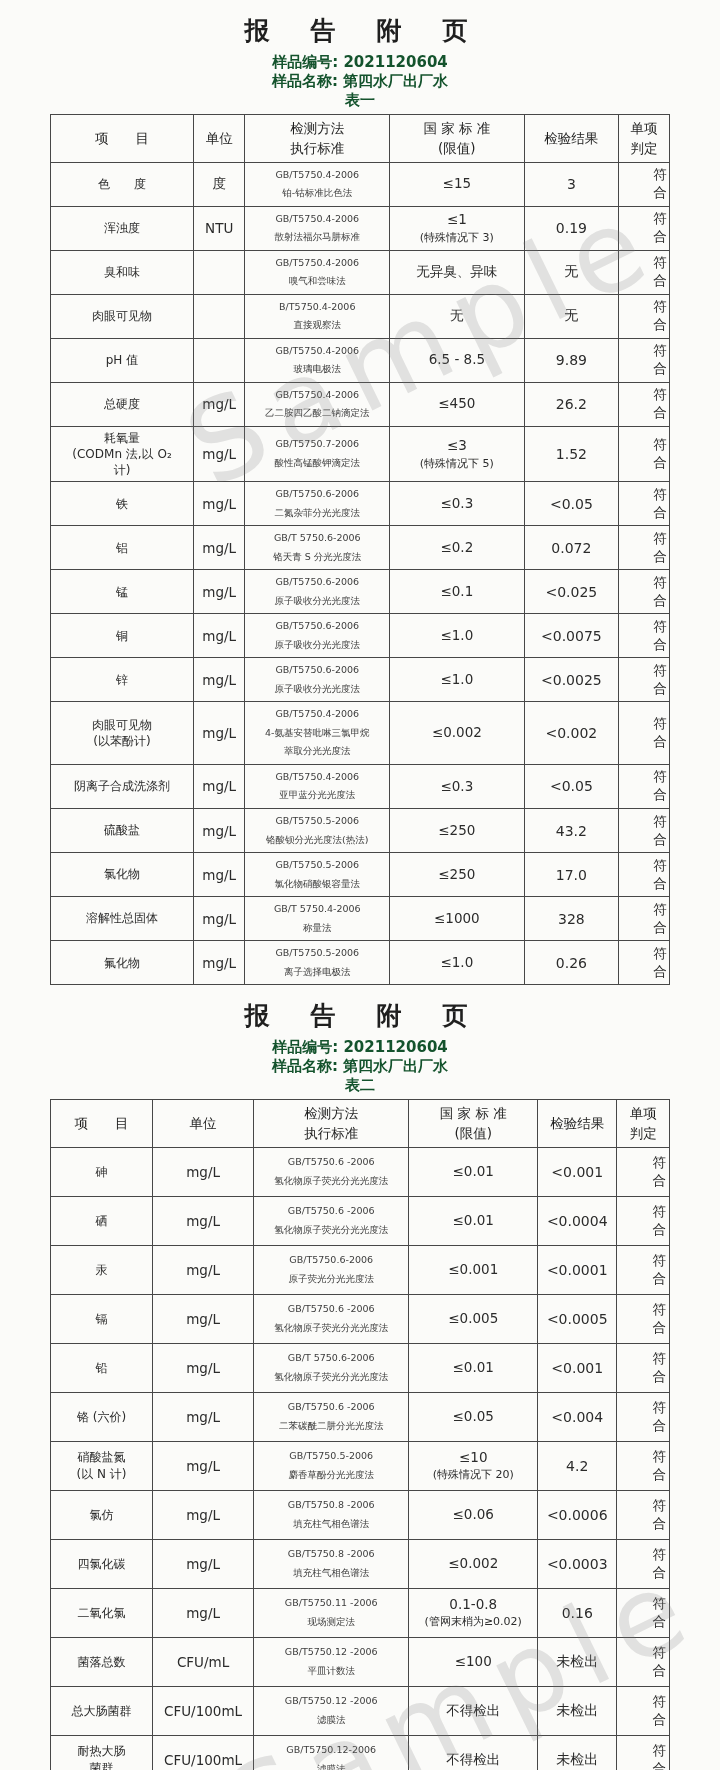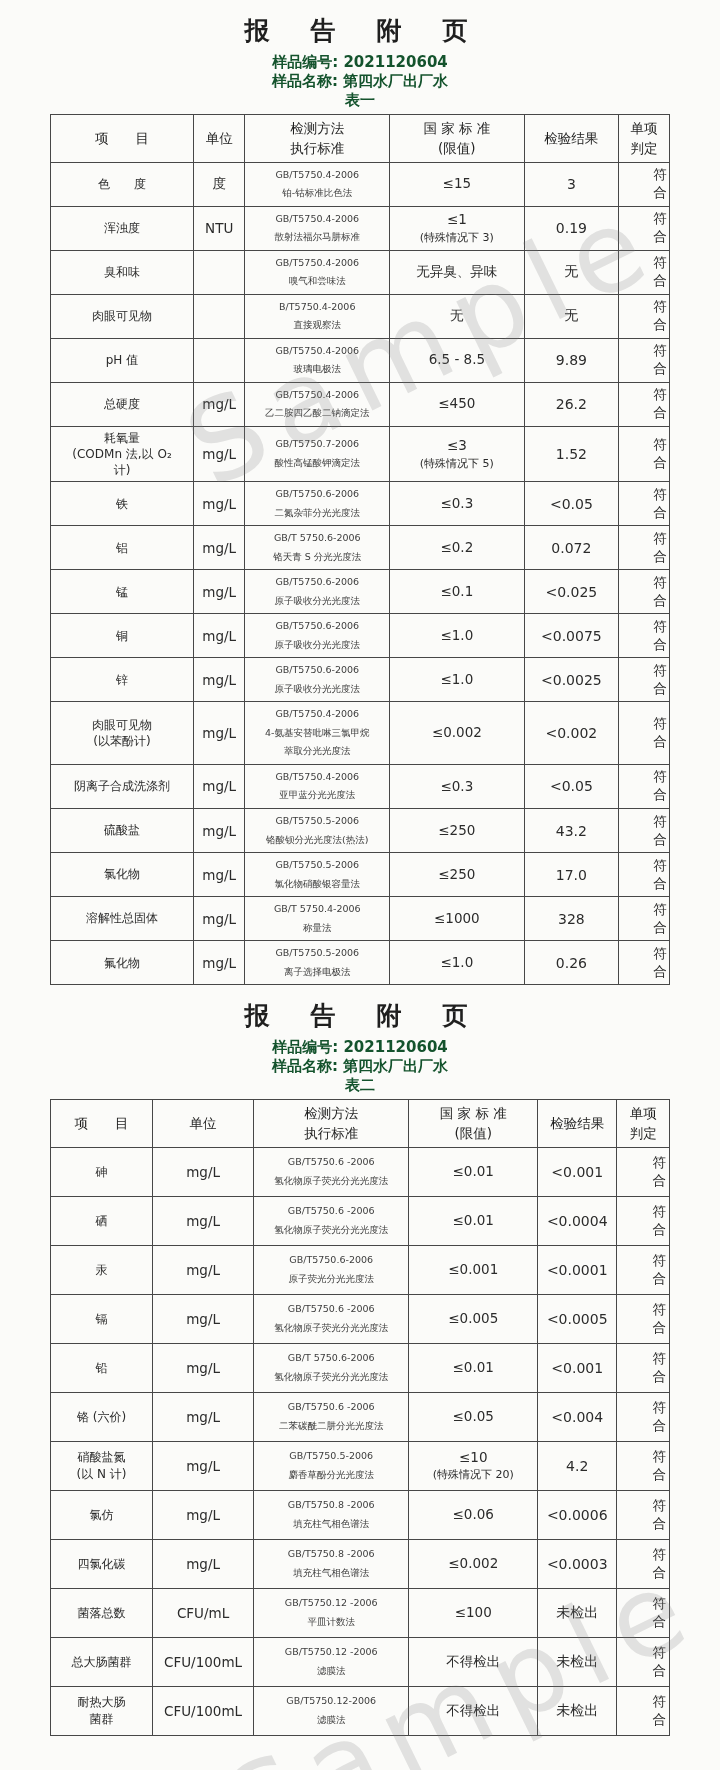--- a/index.html
+++ b/index.html
@@ -474,20 +474,34 @@
             <td class="c-unit">mg/L</td>
             <td class="c-method">
               <div>GB/T5750.8 -2006</div>
               <div>填充柱气相色谱法</div>
             </td>
             <td class="c-std">≤0.002</td>
             <td class="c-res">&lt;0.0003</td>
             <td class="c-judge">符合</td>
           </tr>
 
+          <tr>
+            <td class="c-item">二氧化氯</td>
+            <td class="c-unit">mg/L</td>
+            <td class="c-method">
+              <div>GB/T5750.11 -2006</div>
+              <div>现场测定法</div>
+            </td>
+            <td class="c-std">
+              <div>0.1-0.8</div>
+              <div>(管网末梢为≥0.02)</div>
+            </td>
+            <td class="c-res">0.16</td>
+            <td class="c-judge">符合</td>
+          </tr>
 
           <tr>
             <td class="c-item">菌落总数</td>
             <td class="c-unit">CFU/mL</td>
             <td class="c-method">
               <div>GB/T5750.12 -2006</div>
               <div>平皿计数法</div>
             </td>
             <td class="c-std">≤100</td>
             <td class="c-res">未检出</td>

